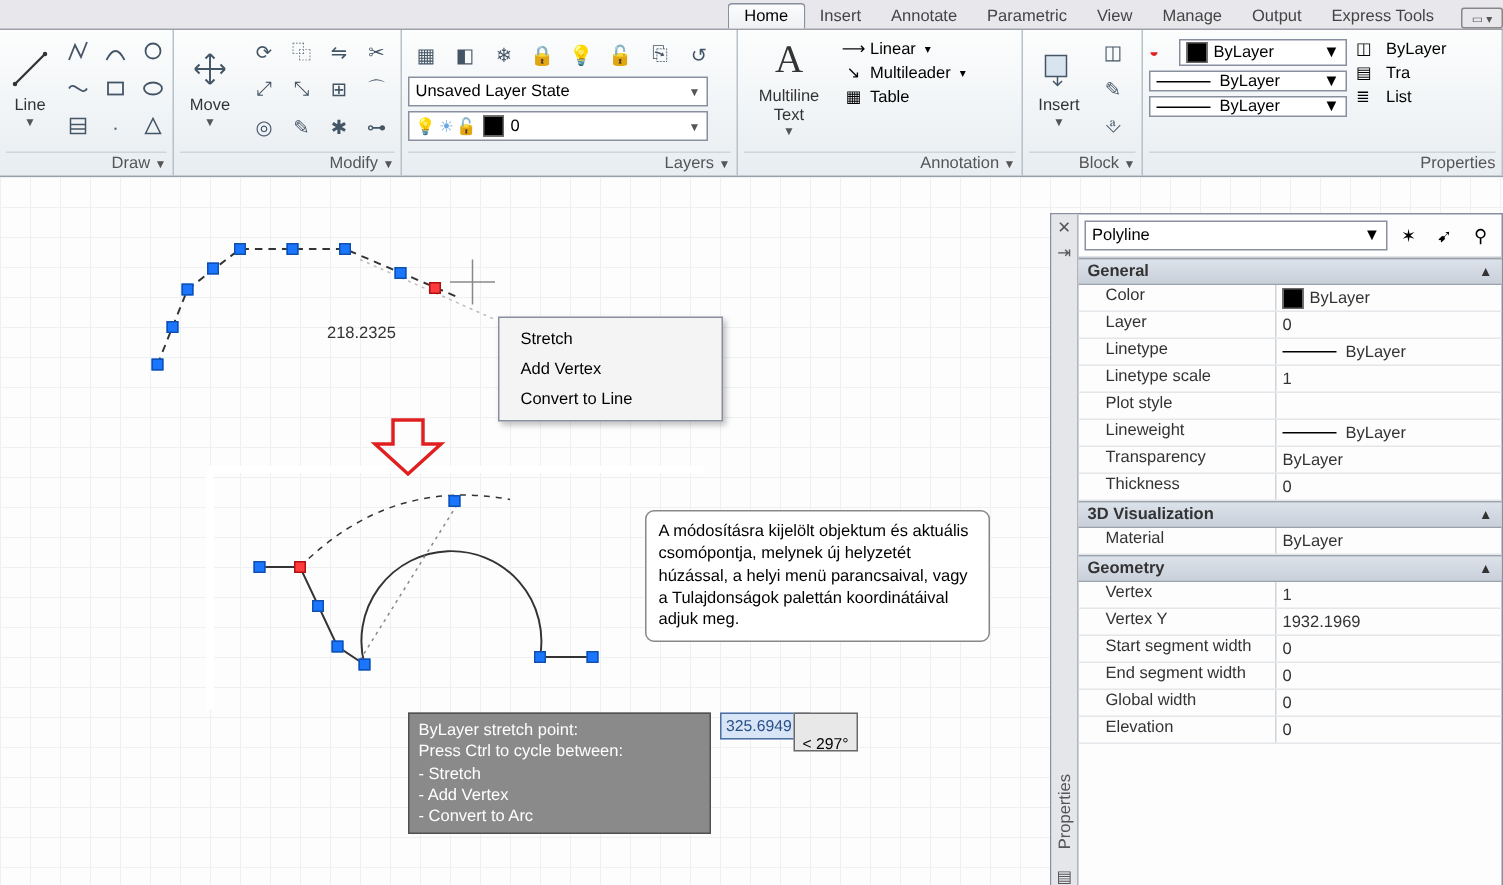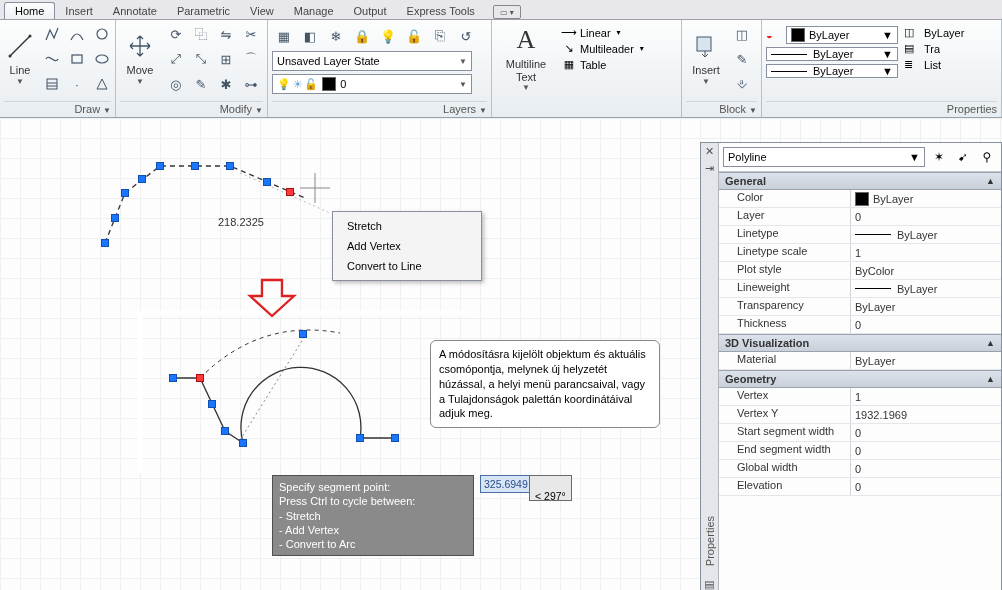--- a/index.html
+++ b/index.html
@@ -1,17 +1,17 @@
 <!DOCTYPE html>
 <html><head>
 <meta charset="utf-8">
 <style>
 *{box-sizing:border-box;margin:0;padding:0;font-family:"Segoe UI",Tahoma,sans-serif;font-size:11px;}
 body{background:#fff;width:1002px;height:590px;overflow:hidden;position:relative;}
-.tabbar{display:flex;background:#e8e8ec;border-bottom:1px solid #a0a0a8;height:20px;align-items:end;padding-left:4px;}
+.tabbar{display:flex;background:#e8e8ec;border-bottom:1px solid #a0a0a8;height:20px;align-items:end;padding-left:4px;justify-content:flex-end;}
 .tab{padding:2px 10px;color:#444;cursor:pointer;}
 .tab.active{background:linear-gradient(#fcfdfd,#eef0f2);border:1px solid #8a8fa0;border-bottom:none;border-radius:3px 3px 0 0;color:#000;}
 .tab-end{width:28px;height:14px;border:1px solid #888;border-radius:2px;margin-left:8px;display:flex;align-items:center;justify-content:center;font-size:8px;color:#555;}
 .ribbon{display:flex;background:linear-gradient(#fcfdfd,#e8edf1);border-bottom:1px solid #98a0a8;height:98px;}
 .panel{border-right:1px solid #b8c0c8;display:flex;flex-direction:column;padding:2px 4px 0 4px;}
 .panel-body{flex:1;display:flex;align-items:flex-start;gap:4px;}
 .panel-title{text-align:right;font-size:11px;color:#555;padding:1px 0 2px 0;border-top:1px solid #d0d5da;margin-top:2px;}
 .panel-title .arrow{font-size:8px;margin-left:3px;}
 .bigbtn{display:flex;flex-direction:column;align-items:center;justify-content:center;width:44px;height:72px;cursor:pointer;}
 .bigbtn .ic{width:32px;height:32px;display:flex;align-items:center;justify-content:center;}
@@ -199,20 +199,21 @@
             <span style="width:18px;text-align:center">↘</span>
             <span>Multileader</span>
             <span style="font-size:8px;margin-left:4px">▾</span>
           </div>
         <div class="fldrow">
             <span style="width:18px;text-align:center">▦</span>
             <span>Table</span>
           </div>
       </div>
     </div>
+    <div class="panel-title"><span>Annotation</span><span class="arrow">▼</span></div>
   </div>
 
   <div class="panel" style="width:80px">
     <div class="panel-body">
       <div class="bigbtn" style="width:40px">
         <div class="ic">
             <svg width="26" height="26">
               <rect x="4" y="4" width="14" height="14" stroke="#456" fill="#d8e4f0"></rect>
               <path d="M12 18 L12 24 M9 21 L12 24 L15 21" stroke="#456" fill="none"></path>
             </svg>
@@ -314,21 +315,21 @@
 
   <div class="ctxmenu">
     <div class="ctxitem">Stretch</div>
     <div class="ctxitem">Add Vertex</div>
     <div class="ctxitem">Convert to Line</div>
   </div>
 
   <div class="tip">A módosításra kijelölt objektum és aktuális csomópontja, melynek új helyzetét húzással, a helyi menü parancsaival, vagy a Tulajdonságok palettán koordinátáival adjuk meg.</div>
 
   <div class="prompt">
-    <div>Specify segment point:</div>
+    <div>ByLayer stretch point:</div>
     <div>Press Ctrl to cycle between:</div>
     <div> - Stretch</div>
     <div> - Add Vertex</div>
     <div> - Convert to Arc</div>
   </div>
   <div class="dyninp">325.6949</div>
   <div class="dynang">&lt; 297°</div>
 
   <div class="props">
     <div class="props-side">
@@ -368,21 +369,20 @@
             <div class="lineglyph"></div>
             <span>ByLayer</span>
           </div>
         </div>
       <div class="prow">
           <div class="k">Linetype scale</div>
           <div class="v">1</div>
         </div>
       <div class="prow">
           <div class="k">Plot style</div>
-          <div class="v">ByColor</div>
         </div>
       <div class="prow">
           <div class="k">Lineweight</div>
           <div class="v">
             <div class="lineglyph"></div>
             <span>ByLayer</span>
           </div>
         </div>
       <div class="prow">
           <div class="k">Transparency</div>

